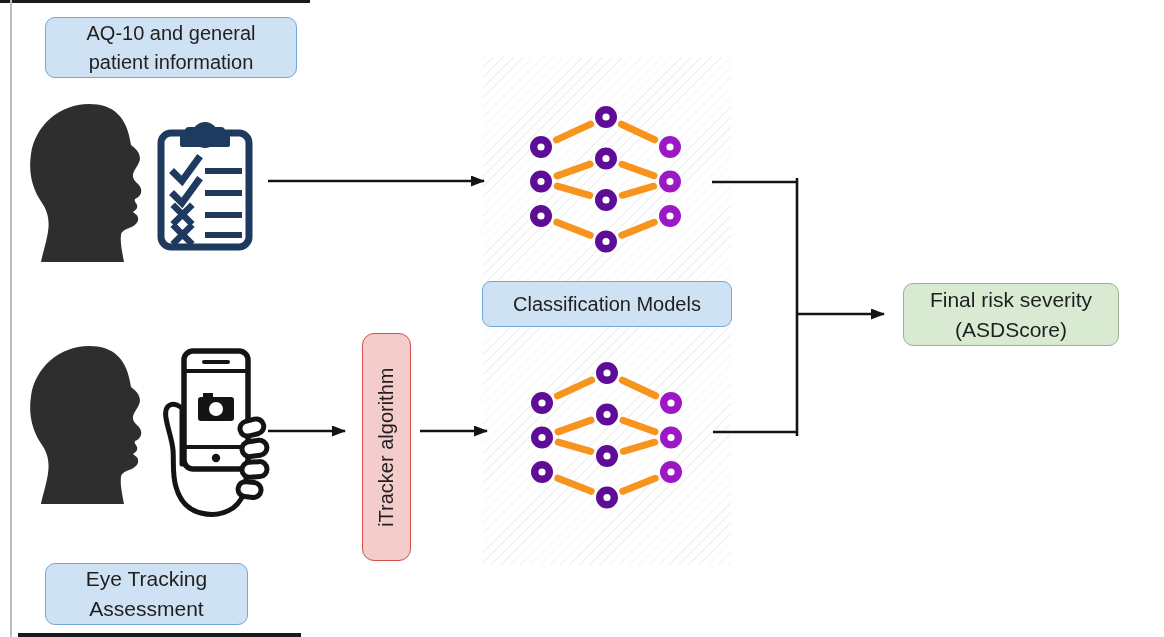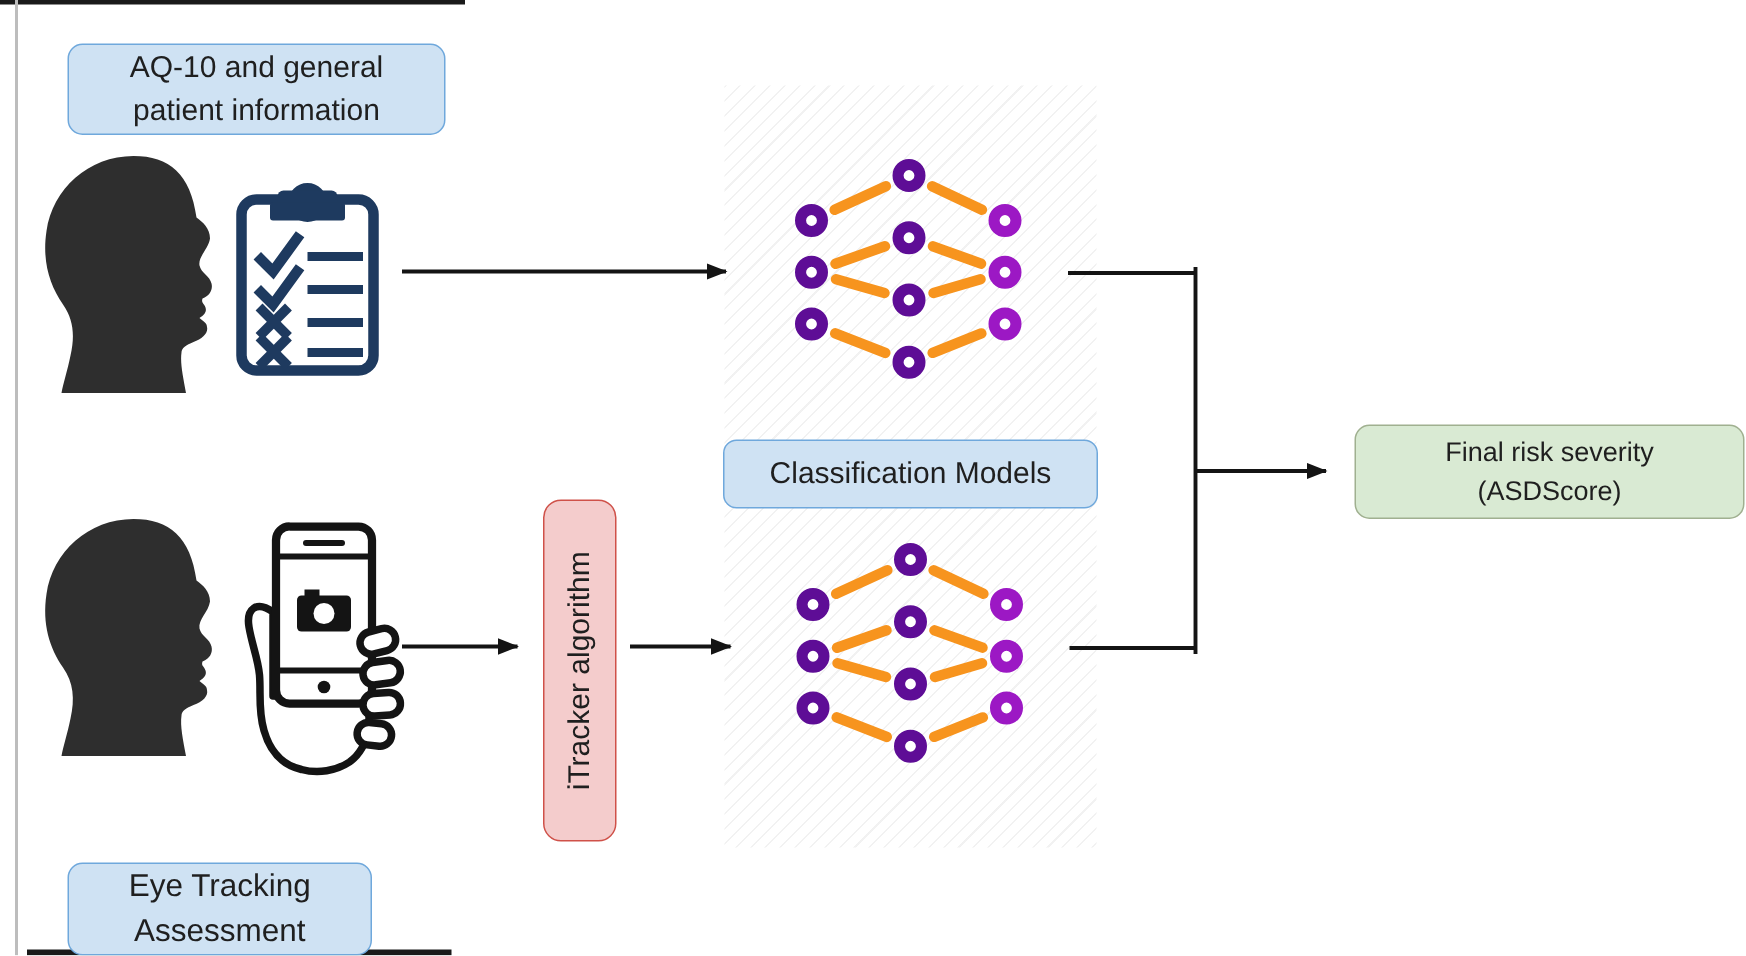--- a/index.html
+++ b/index.html
@@ -20,33 +20,32 @@
   }
   .layer{position:absolute;left:0;top:0;}
   
   .box{
     position:absolute;display:flex;align-items:center;justify-content:center;
     text-align:center;white-space:pre-line;line-height:1.42;box-sizing:border-box;
   }
   .box-blue{
     background:var(--box-blue-fill,#cfe2f3);
     border:1.6px solid var(--box-blue-border,#6fa8dc);
-    margin-top:12px;
   }
   .box-green{
     background:var(--box-green-fill,#d9ead3);
     border:1.6px solid var(--box-green-border,#a0b090);
   }
   .box-pink{
     background:var(--box-pink-fill,#f4cccc);
     border:1.6px solid var(--box-pink-border,#cf5149);
   }
   #box-aq10{left:45px;top:17px;width:252px;height:61px;border-radius:10px;font-size:20px;}
   #box-classification{left:482px;top:281px;width:250px;height:46px;border-radius:9px;font-size:20px;}
-  #box-final{left:903px;top:283px;width:260px;height:63px;border-radius:10px;font-size:18px;}
+  #box-final{left:903px;top:283px;width:216px;height:63px;border-radius:10px;font-size:21px;}
   #box-eye{left:45px;top:563px;width:203px;height:62px;border-radius:10px;font-size:21px;}
   #box-itracker{left:362px;top:333px;width:49px;height:228px;border-radius:12px;}
   #box-itracker .vlabel{transform:rotate(-90deg);white-space:nowrap;font-size:20px;}
   
   .ln{stroke:var(--arrow,#141414);stroke-width:2.6;fill:none;}
   .ah{fill:var(--arrow,#141414);}
   .sil{fill:var(--silhouette,#2e2e2e);}
   .navy-s{stroke:var(--icon-navy,#1e3a5f);fill:none;}
   .navy-f{fill:var(--icon-navy,#1e3a5f);}
   .blk-s{stroke:#141414;fill:none;}

